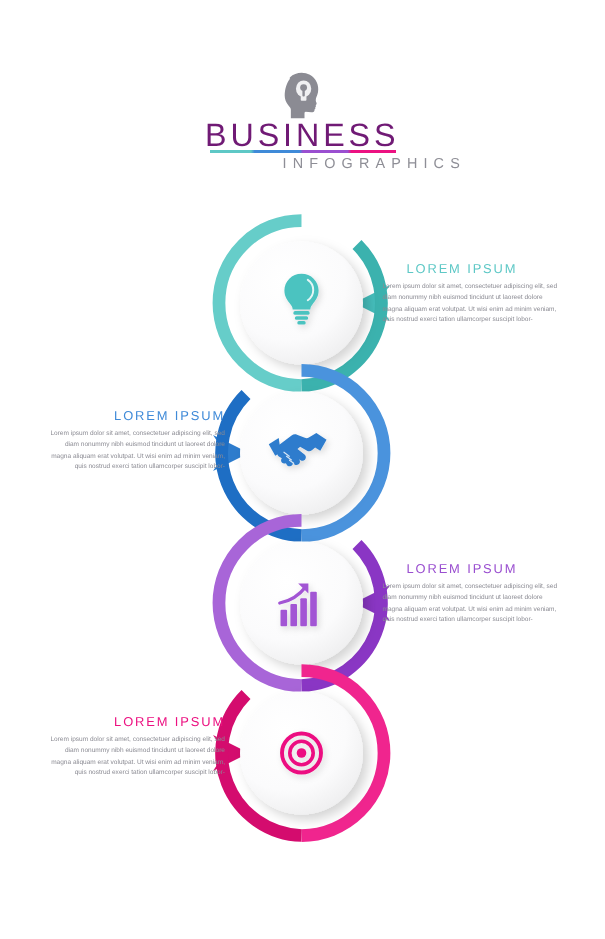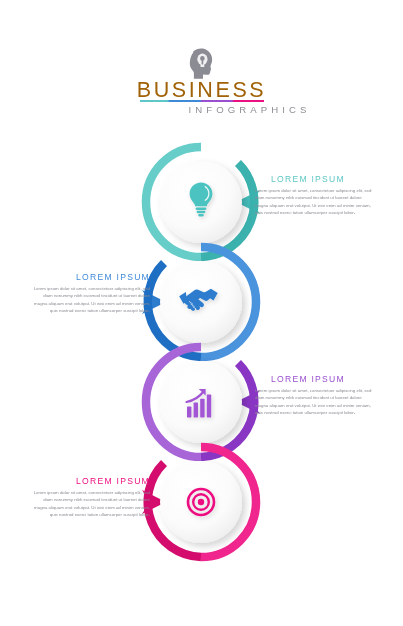--- a/index.html
+++ b/index.html
@@ -32,21 +32,21 @@
     height: 34px;
   }
   .brand-title {
     position: absolute;
     left: 0;
     top: 78px;
     width: 403px;
     text-align: center;
     font-size: 21.5px;
     letter-spacing: 2.6px;
-    color: #a16207;
+    color: #701a75;
     font-family: "Liberation Sans", sans-serif;
     font-weight: 400;
   }
   .brand-rule {
     position: absolute;
     left: 50%;
     top: 100px;
     transform: translateX(-50%);
     width: 124px;
     height: 2.2px;

